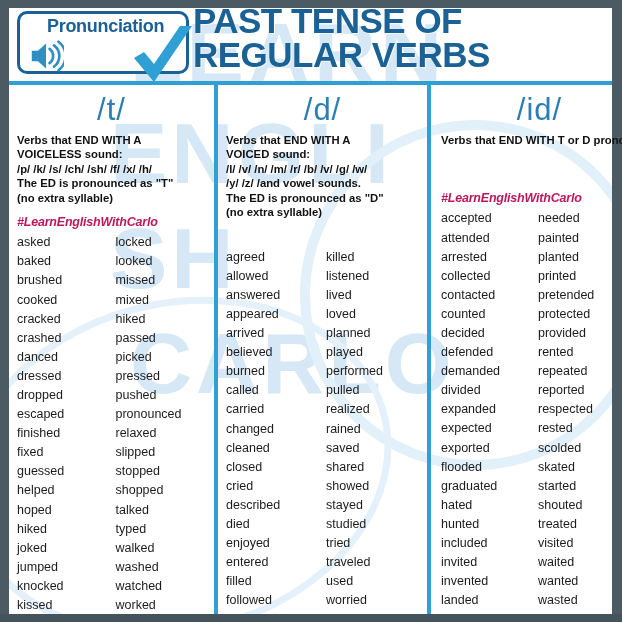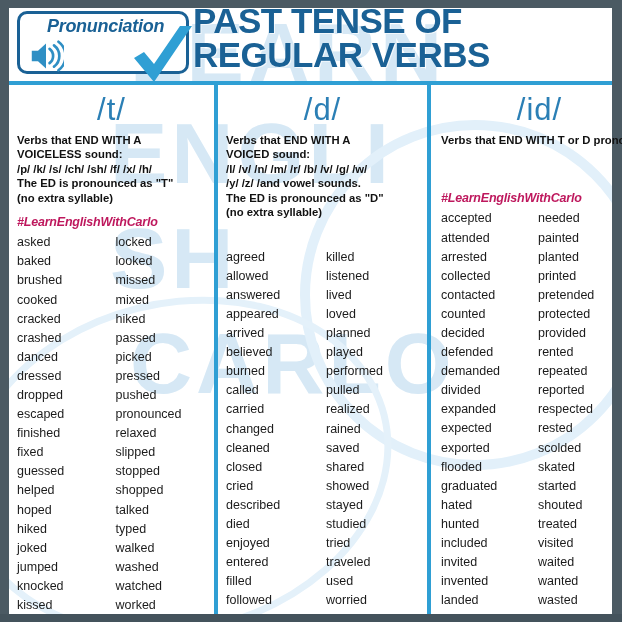--- a/index.html
+++ b/index.html
@@ -118,21 +118,20 @@
   .badge {
     position: absolute;
     left: 8px;
     top: 3px;
     width: 172px;
     height: 63px;
     border: 3px solid #1a6195;
     border-radius: 10px;
     background: #ffffff;
     box-sizing: border-box;
-    font-style: italic;
   }
   .badge-label {
     position: absolute;
     left: 27px;
     top: 2px;
     font-family: "Liberation Sans", sans-serif;
     font-weight: bold;
     font-size: 18px;
     color: #1a6195;
     letter-spacing: -0.3px;

